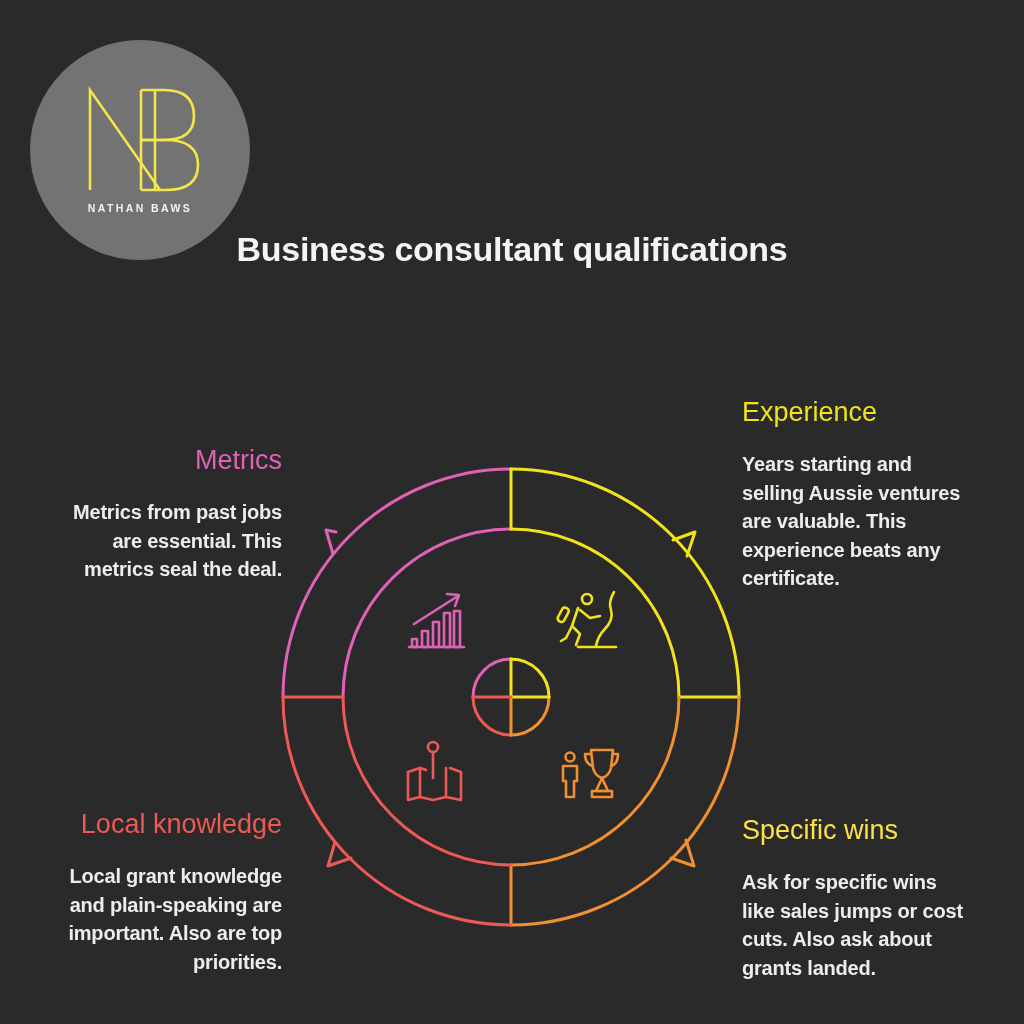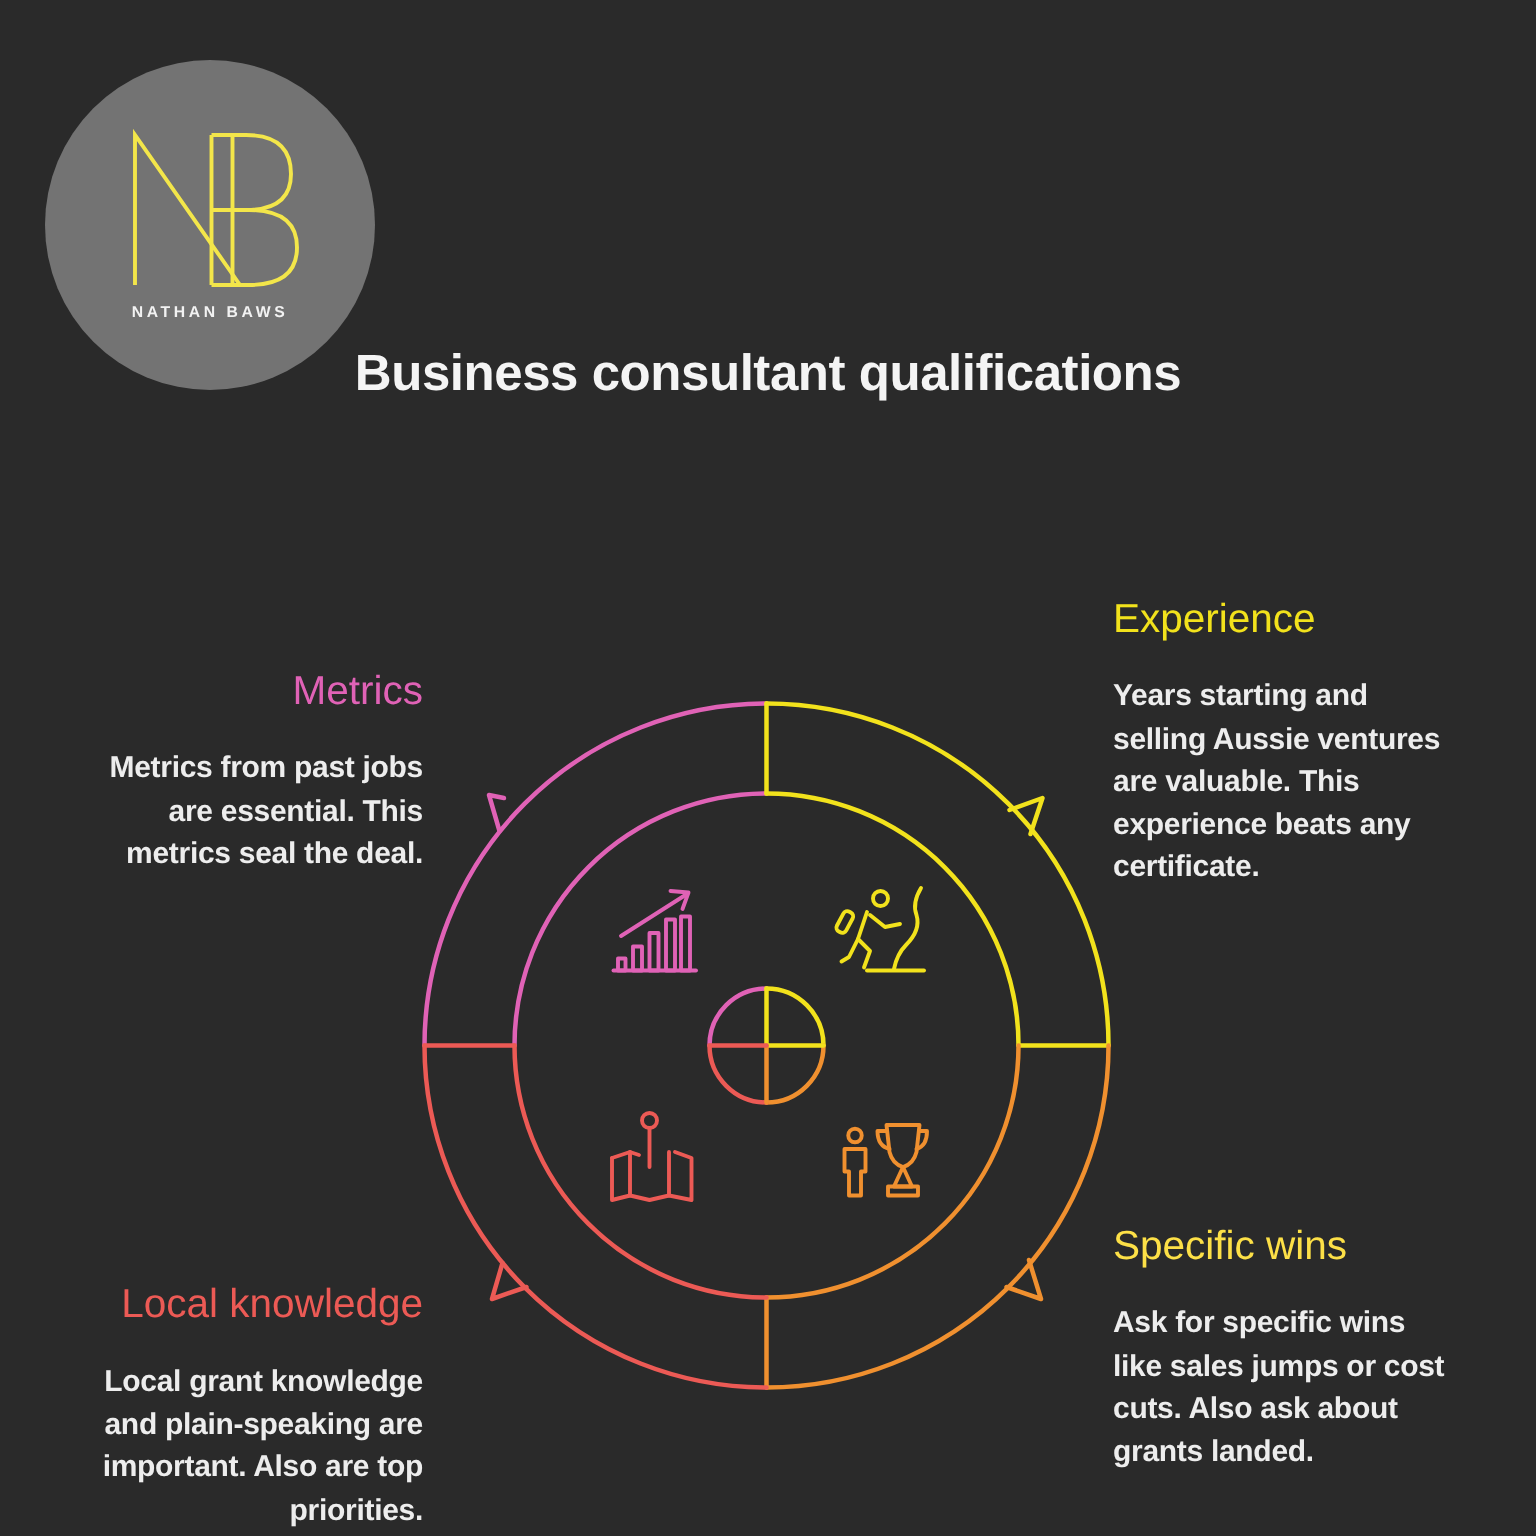--- a/index.html
+++ b/index.html
@@ -158,21 +158,21 @@
   <h2 style="color:#f2e21c">Experience</h2>
   <p>
     <span>Years starting and</span><br>
     <span>selling Aussie ventures</span><br>
     <span>are valuable. This</span><br>
     <span>experience beats any</span><br>
     <span>certificate.</span>
   </p>
 </div>
 
-<div class="block left" style="left:12px; top:853px;">
+<div class="block left" style="left:12px; top:808px;">
   <h2 style="color:#ec5a55">Local knowledge</h2>
   <p>
     <span>Local grant knowledge</span><br>
     <span>and plain-speaking are</span><br>
     <span>important. Also are top</span><br>
     <span>priorities.</span>
   </p>
 </div>
 
 <div class="block right" style="left:742px; top:814px;">

